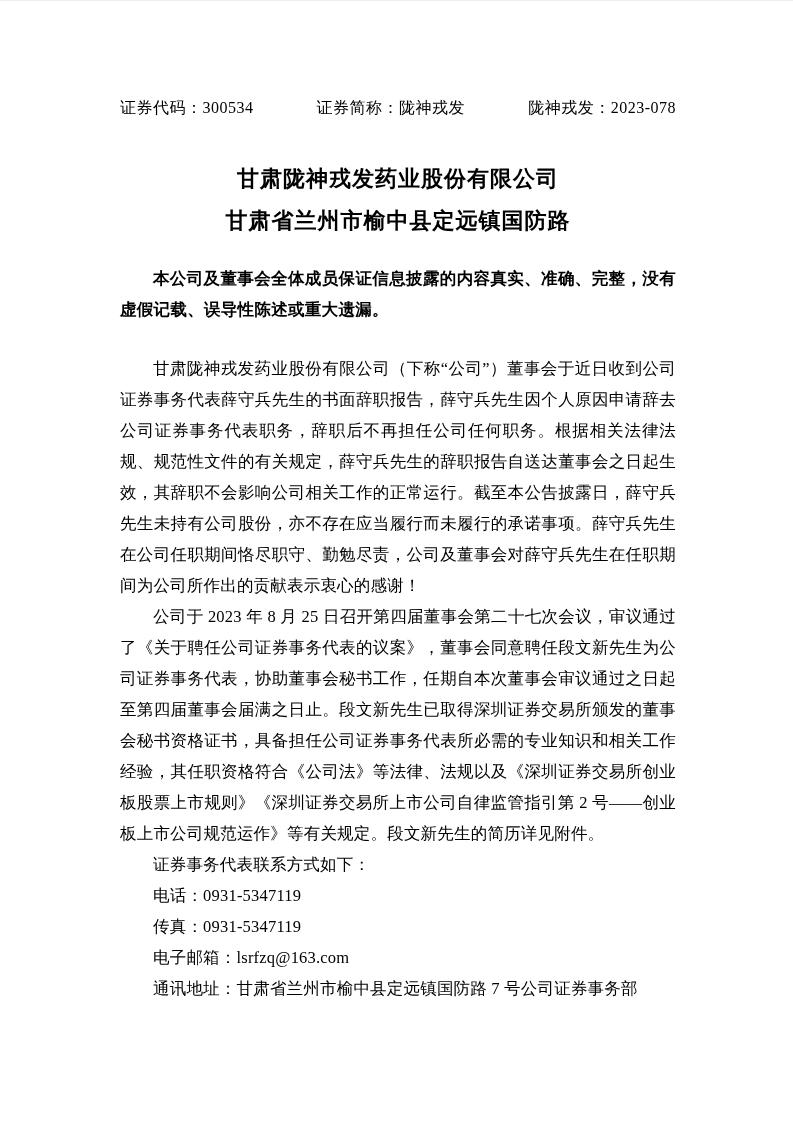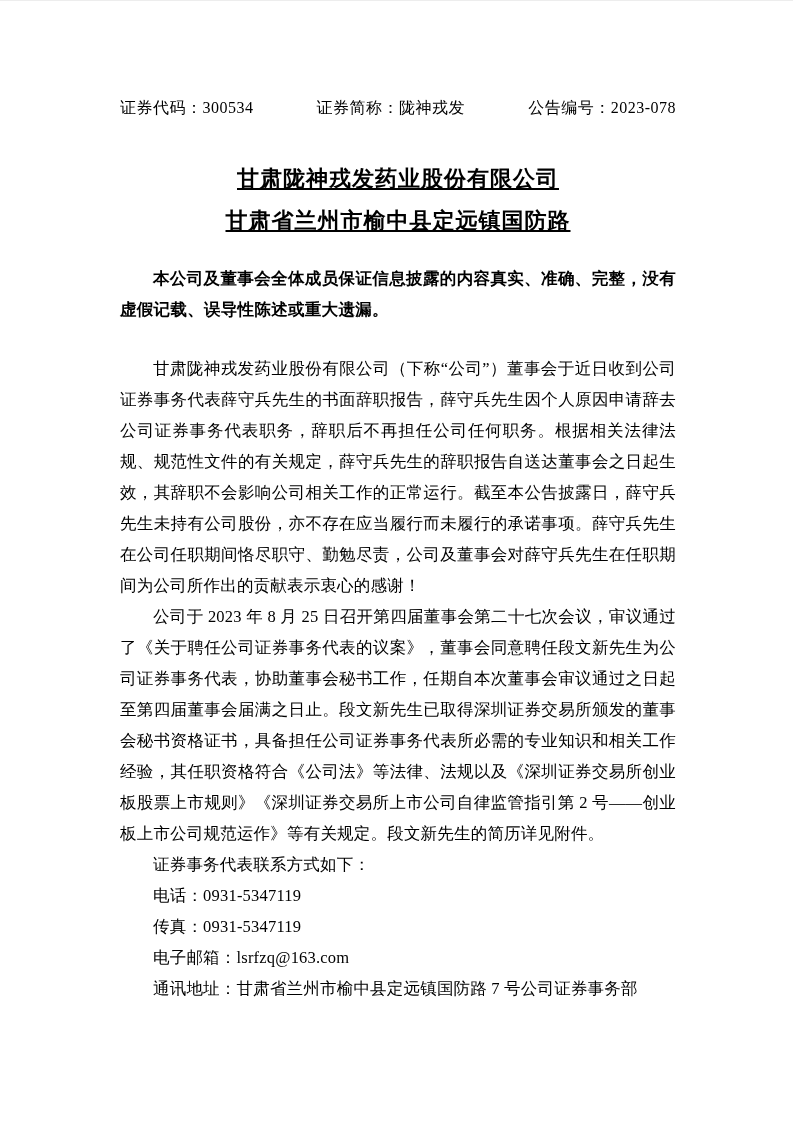--- a/index.html
+++ b/index.html
@@ -31,21 +31,20 @@
   }
   .doc-header .seg { letter-spacing: 0.5px; }
   
   .titles {
     margin-top: 40px;
     text-align: center;
     font-weight: bold;
     font-size: 22px;
     line-height: 42px;
     letter-spacing: 1px;
-    text-decoration: underline;
   }
   
   .declaration {
     margin-top: 22px;
     font-weight: bold;
     font-size: 16.5px;
     line-height: 31px;
     text-indent: 2em;
     text-align: justify;
     letter-spacing: 0.3px;
@@ -64,21 +63,21 @@
 </style>
 </head>
 <body>
 
 <div class="page">
   <div class="content">
 
     <div class="doc-header">
       <span class="seg"><span>证券代码：</span><span>300534</span></span>
       <span class="seg"><span>证券简称：</span><span>陇神戎发</span></span>
-      <span class="seg"><span>公告编号：</span><span>2023-078</span></span>
+      <span class="seg"><span>陇神戎发：</span><span>2023-078</span></span>
     </div>
 
     <div class="titles">
       <div>甘肃陇神戎发药业股份有限公司</div>
       <div>甘肃省兰州市榆中县定远镇国防路</div>
     </div>
 
     <p class="declaration">本公司及董事会全体成员保证信息披露的内容真实、准确、完整，没有虚假记载、误导性陈述或重大遗漏。</p>
 
     <div class="body-block">

